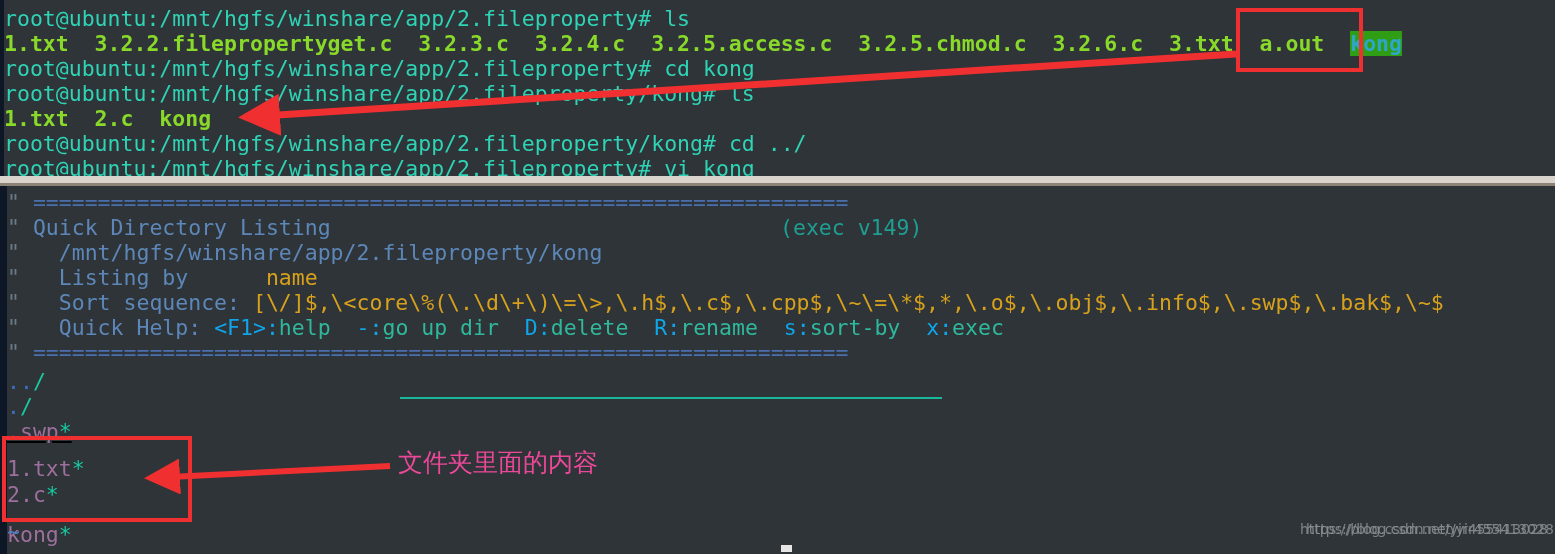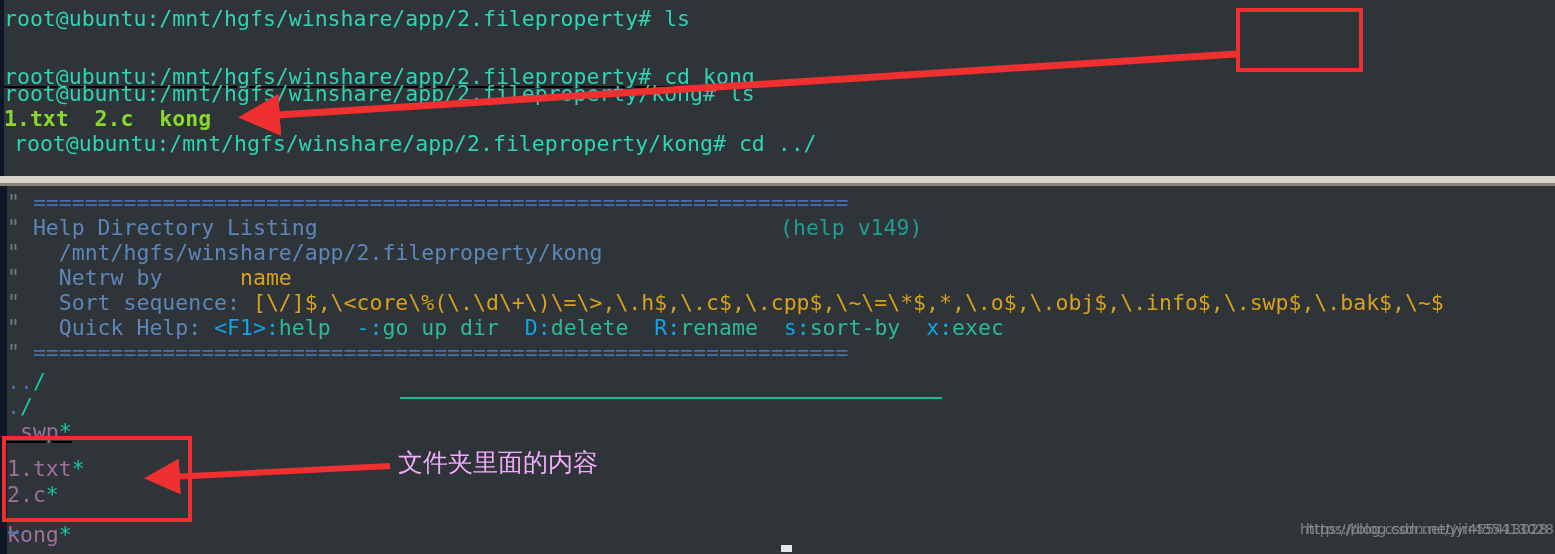--- a/index.html
+++ b/index.html
@@ -134,21 +134,21 @@
     position: absolute;
     border: 4px solid #f03030;
     box-sizing: border-box;
     pointer-events: none;
   }
   #box-kong  { left: 1236px; top: 8px;   width: 127px; height: 64px; }
   #box-files { left: 2px;    top: 436px; width: 190px; height: 86px; }
 
   .ann-text {
     position: absolute;
-    color: #f0abfc;
+    color: #ec4899;
     font-family: "DejaVu Sans", "Liberation Sans", sans-serif;
     font-size: 25px;
     white-space: nowrap;
   }
   #ann-cn { left: 398px; top: 446px; }
 
   svg.ann-svg {
     position: absolute;
     left: 0; top: 0;
     width: 1555px; height: 554px;
@@ -172,46 +172,48 @@
 <body>
 
 <div id="screen">
 
   <div class="edge-strip-top"></div>
 
   <div id="scrollback">
 
     <div class="term-line" style="top:6px;"><span class="c-prompt">root@ubuntu:/mnt/hgfs/winshare/app/2.fileproperty# </span><span class="c-prompt">ls</span></div>
 
-
-    <div class="term-line" style="top:64px;text-decoration:underline;"><span class="c-prompt">root@ubuntu:/mnt/hgfs/winshare/app/2.fileproperty# </span><span class="c-prompt">cd kong</span></div>
+    <div class="term-line" style="top:31px;"><span class="c-green">1.txt  3.2.2.filepropertyget.c  3.2.3.c  3.2.4.c  3.2.5.access.c  3.2.5.chmod.c  3.2.6.c  3.txt  a.out  </span><span class="c-dirhl">kong</span></div>
+
+    <div class="term-line" style="top:56px;"><span class="c-prompt">root@ubuntu:/mnt/hgfs/winshare/app/2.fileproperty# </span><span class="c-prompt">cd kong</span></div>
 
     <div class="term-line" style="top:81px;"><span class="c-prompt">root@ubuntu:/mnt/hgfs/winshare/app/2.fileproperty/kong# </span><span class="c-prompt">ls</span></div>
 
     <div class="term-line" style="top:106px;"><span class="c-green">1.txt  2.c  kong</span></div>
 
-    <div class="term-line" style="top:131px;margin-left:10px;"><span class="c-prompt">root@ubuntu:/mnt/hgfs/winshare/app/2.fileproperty/kong# </span><span class="c-prompt">cd ../</span></div>
-
+    <div class="term-line" style="top:131px;"><span class="c-prompt">root@ubuntu:/mnt/hgfs/winshare/app/2.fileproperty/kong# </span><span class="c-prompt">cd ../</span></div>
+
+    <div class="term-line" style="top:156px;"><span class="c-prompt">root@ubuntu:/mnt/hgfs/winshare/app/2.fileproperty# </span><span class="c-prompt">vi kong</span></div>
   </div>
 
   <div class="split-bar"></div>
   <div class="split-bar-under"></div>
 
   <div id="vim">
     <div class="edge-strip" style="top:0; height:368px;"></div>
 
     <div class="vim-line" style="top:4px;"><span class="v-quote">" </span><span class="v-eq">===============================================================</span></div>
 
-    <div class="vim-line" style="top:29px;"><span class="v-quote">" </span><span class="v-head">Help Directory Listing</span></div>
-
-    <div class="vim-line" style="left:780px; top:29px;"><span class="v-teal">(help v149)</span></div>
+    <div class="vim-line" style="top:29px;"><span class="v-quote">" </span><span class="v-head">Quick Directory Listing</span></div>
+
+    <div class="vim-line" style="left:780px; top:29px;"><span class="v-teal">(exec v149)</span></div>
 
     <div class="vim-line" style="top:54px;"><span class="v-quote">"   </span><span class="v-head">/mnt/hgfs/winshare/app/2.fileproperty/kong</span></div>
 
-    <div class="vim-line" style="top:79px;"><span class="v-quote">"   </span><span class="v-head">Netrw by</span><span class="v-head">      </span><span class="v-val">name</span></div>
+    <div class="vim-line" style="top:79px;"><span class="v-quote">"   </span><span class="v-head">Listing by</span><span class="v-head">      </span><span class="v-val">name</span></div>
 
     <div class="vim-line" style="top:104px;"><span class="v-quote">"   </span><span class="v-head">Sort sequence: </span><span class="v-val">[\/]$,\&lt;core\%(\.\d\+\)\=\&gt;,\.h$,\.c$,\.cpp$,\~\=\*$,*,\.o$,\.obj$,\.info$,\.swp$,\.bak$,\~$</span></div>
 
     <div class="vim-line" style="top:129px;"><span class="v-quote">"   </span><span class="v-head">Quick Help: </span><span class="v-key">&lt;F1&gt;</span><span class="v-key">:</span><span class="v-desc">help</span><span>  </span><span class="v-key">-</span><span class="v-key">:</span><span class="v-desc">go up dir</span><span>  </span><span class="v-key">D</span><span class="v-key">:</span><span class="v-desc">delete</span><span>  </span><span class="v-key">R</span><span class="v-key">:</span><span class="v-desc">rename</span><span>  </span><span class="v-key">s</span><span class="v-key">:</span><span class="v-desc">sort-by</span><span>  </span><span class="v-key">x</span><span class="v-key">:</span><span class="v-desc">exec</span></div>
 
     <div class="vim-line" style="top:154px;"><span class="v-quote">" </span><span class="v-eq">===============================================================</span></div>
 
     <div class="underline-teal"></div>
 
     <div class="vim-line" style="top:183px;"><span class="v-dot">..</span><span class="v-file"></span><span class="v-slash">/</span></div>

